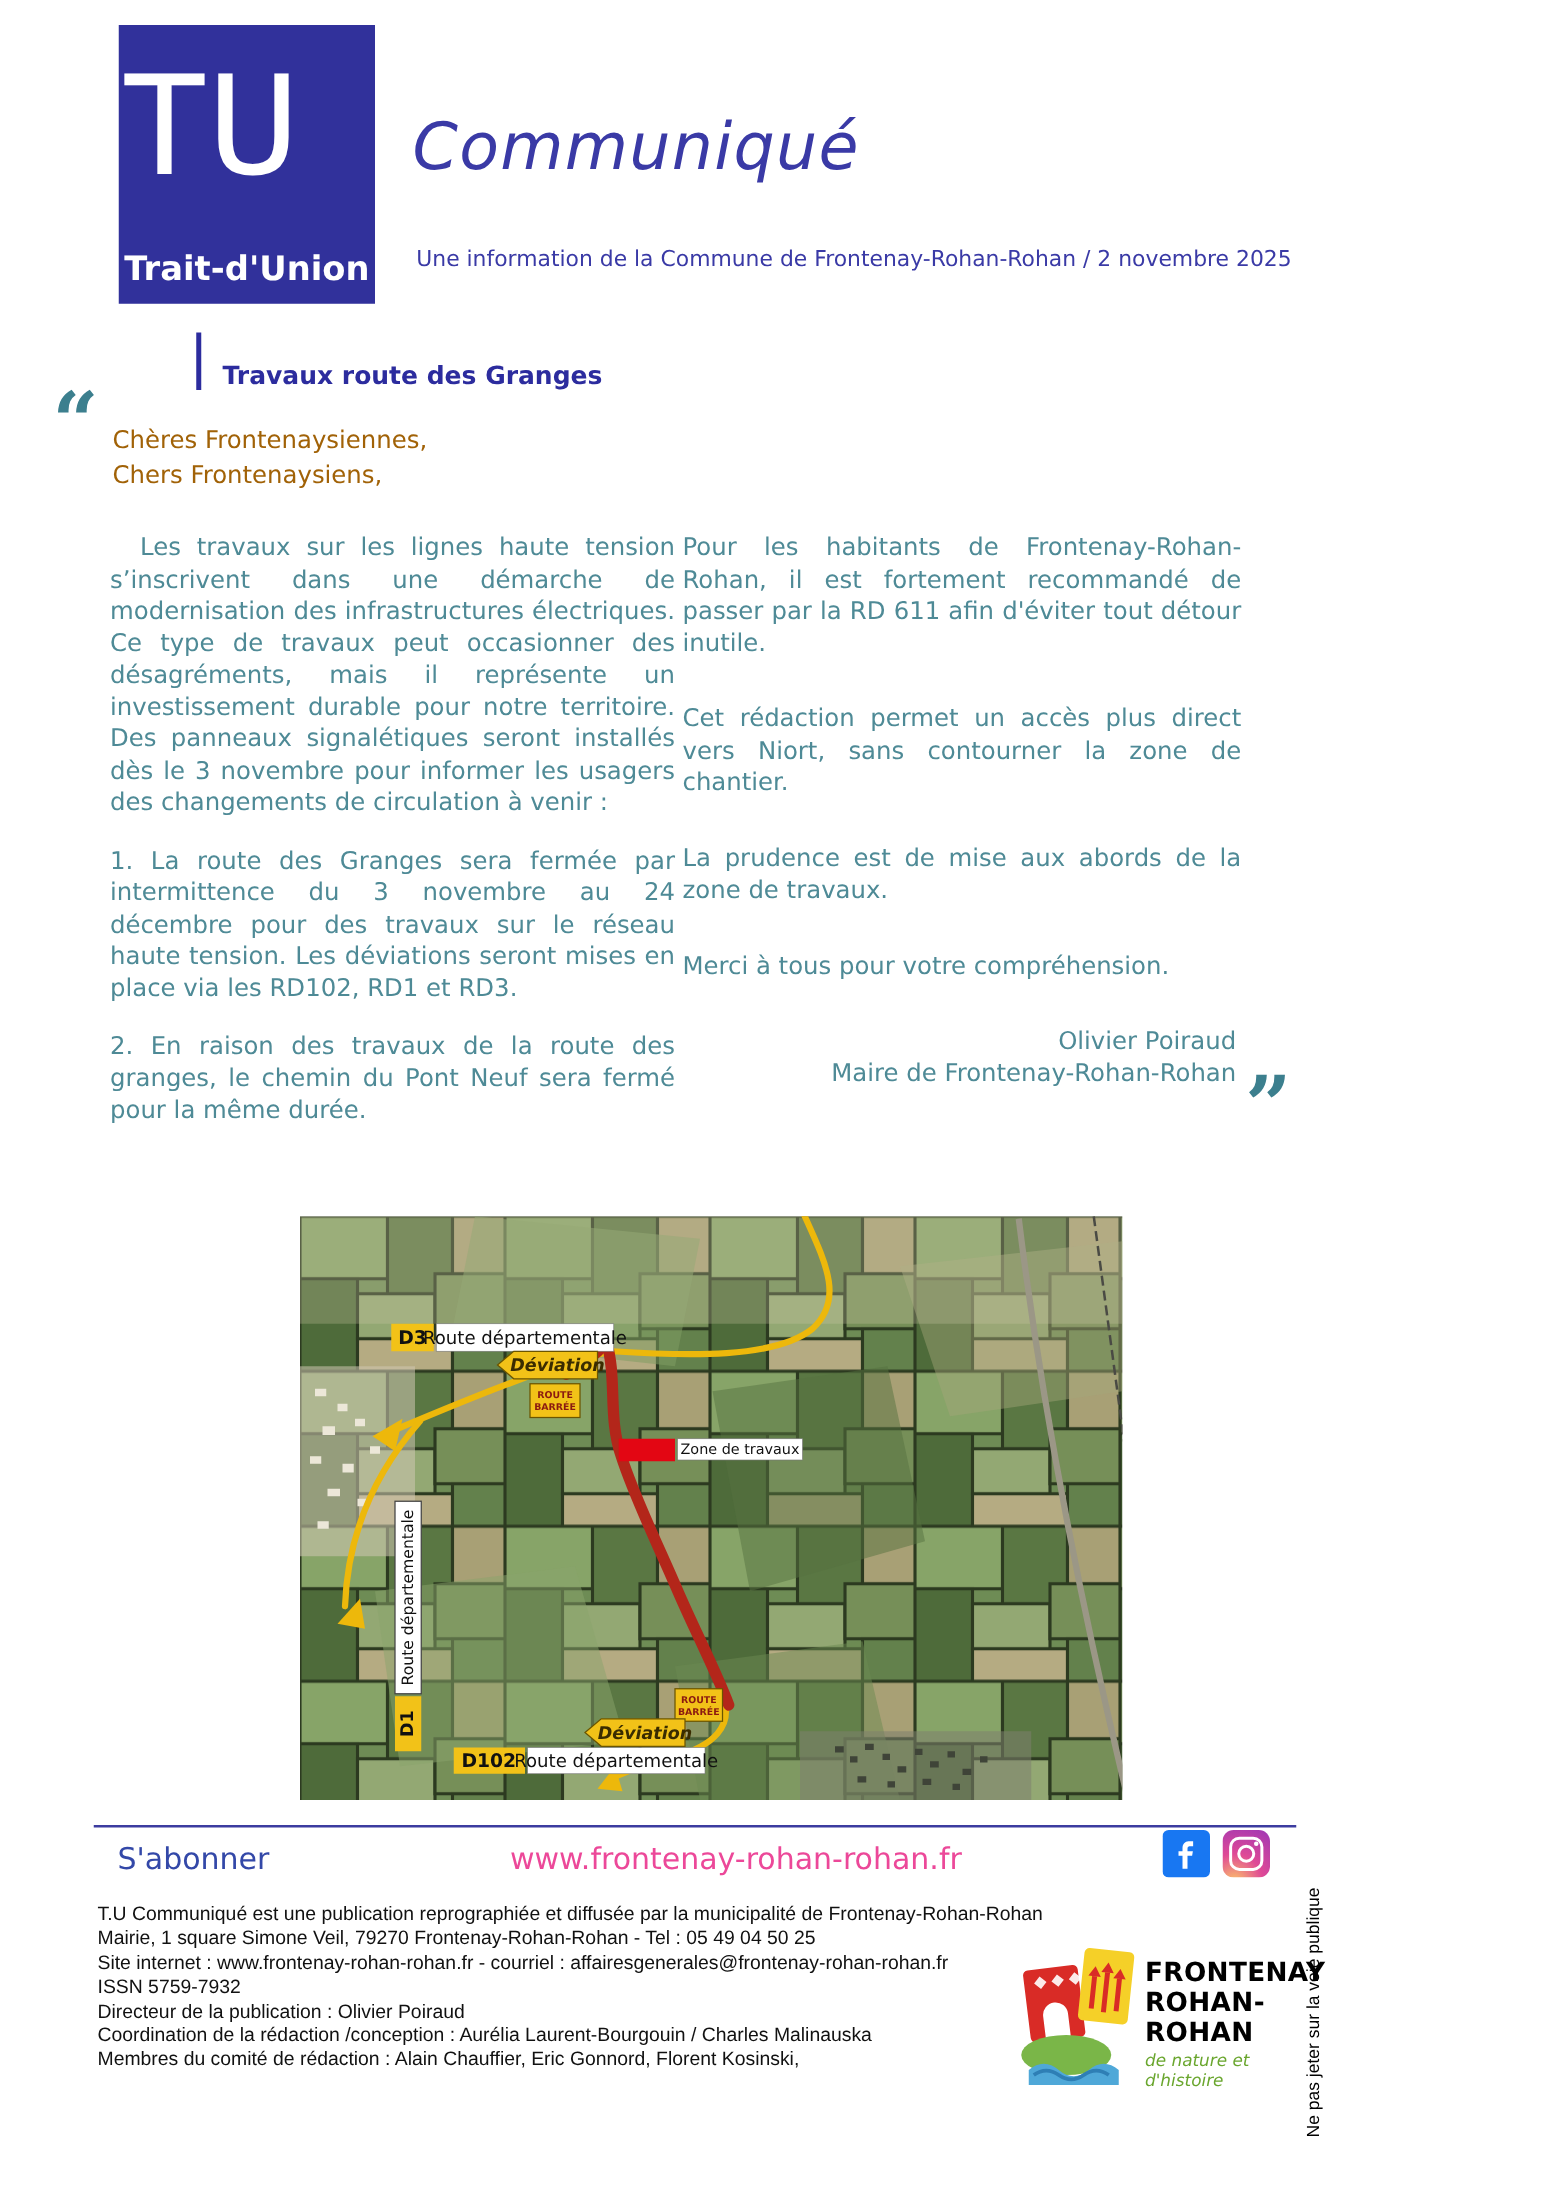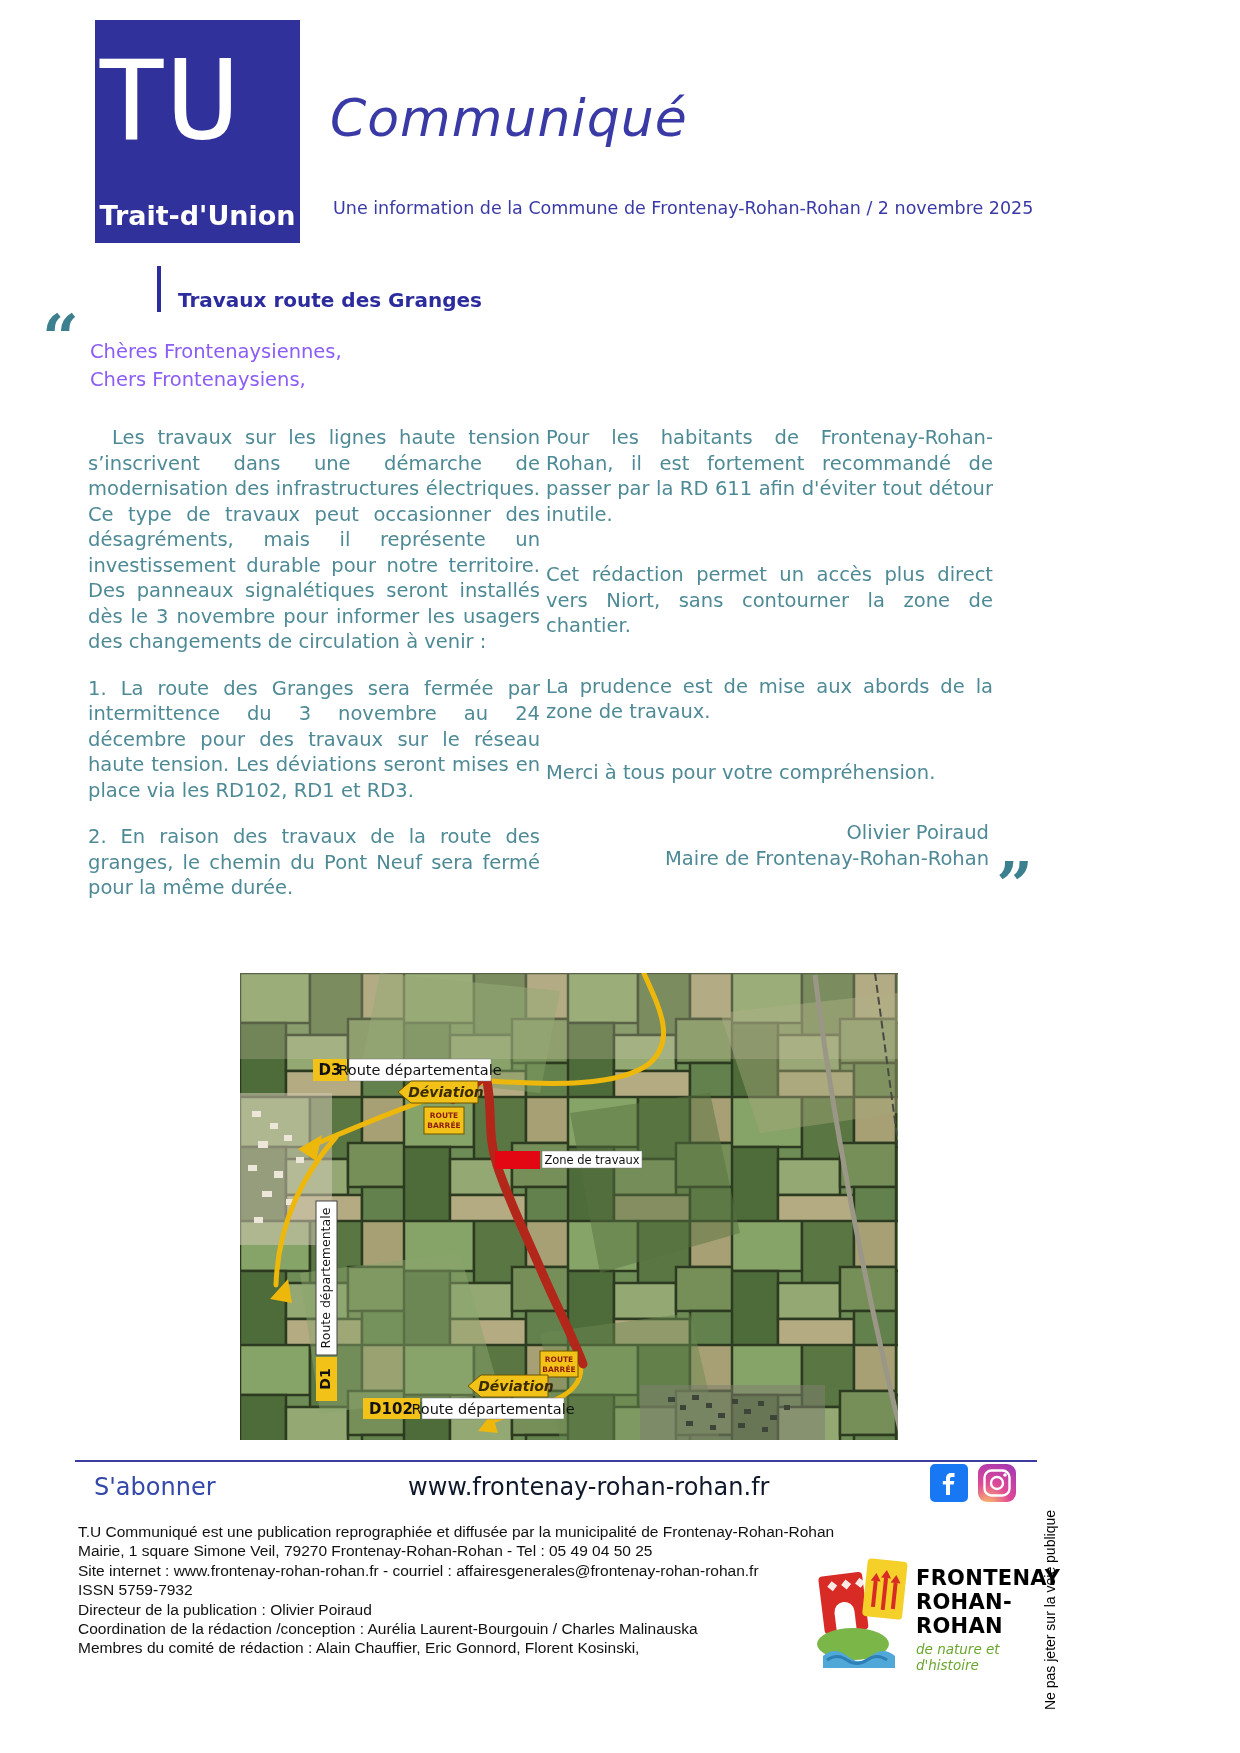--- a/index.html
+++ b/index.html
@@ -17,42 +17,42 @@
   .masthead-subtitle{position:absolute;left:333px;top:198px;color:#3A3AA6;font-size:17.5px;}
 
   
   .section-header{position:absolute;left:157px;top:266px;display:flex;align-items:flex-end;}
   .section-bar{width:4px;height:46px;background:#2C2C9E;margin-right:17px;}
   .section-title{color:#2C2C9E;font-size:20px;font-weight:bold;}
 
   
   .open-quote{position:absolute;left:42px;top:318px;color:#3C7F8E;font-size:64px;font-weight:bold;
               line-height:40px;font-family:"DejaVu Serif","Liberation Serif",serif;}
-  .greeting{position:absolute;left:90px;top:338px;color:#8b5cf6;font-size:19.5px;line-height:27.5px;}
+  .greeting{position:absolute;left:90px;top:338px;color:#a16207;font-size:19.5px;line-height:27.5px;}
 
   
   .col{position:absolute;top:425px;color:#4E8A96;font-size:19.5px;line-height:25.5px;}
   .col p{margin:0;text-align:justify;}
   #col-left{left:88px;width:452px;}
   #col-left p{margin-bottom:21px;}
   #col-left p.indent{text-indent:24px;}
   #col-right{left:546px;width:447px;}
   #col-right p{margin-bottom:35px;}
   .signature{position:relative;text-align:right;margin-top:20px;padding-right:4px;}
   .close-quote{position:absolute;right:-40px;bottom:-26px;color:#3C7F8E;font-size:64px;
                font-weight:bold;font-family:"DejaVu Serif","Liberation Serif",serif;}
 
   
   .map-wrap{position:absolute;left:240px;top:973px;width:658px;height:521px;}
   .map-wrap svg{display:block;}
 
   
   .footer-divider{position:absolute;left:75px;top:1460px;width:962px;height:2px;background:#3C3CA0;}
   .subscribe{position:absolute;left:94px;top:1473px;color:#3348A8;font-size:24px;text-decoration:none;}
-  .website{position:absolute;left:408px;top:1473px;color:#0f172a;font-size:24px;text-decoration:none;}
+  .website{position:absolute;left:408px;top:1473px;color:#ec4899;font-size:24px;text-decoration:none;}
   .social{position:absolute;top:1464px;width:38px;height:38px;cursor:pointer;}
   #fb{left:930px;} #ig{left:978px;}
   .pub-block{position:absolute;left:78px;top:1522px;width:860px;color:#111;font-size:15.5px;
              line-height:19.4px;font-family:"Liberation Sans","DejaVu Sans",sans-serif;}
   .side-note{position:absolute;left:1042px;top:1400px;height:310px;color:#000;font-size:14px;
              writing-mode:vertical-rl;transform:rotate(180deg);
              font-family:"Liberation Sans",sans-serif;}
 
   
   .brand{position:absolute;left:815px;top:1548px;width:235px;height:132px;}

